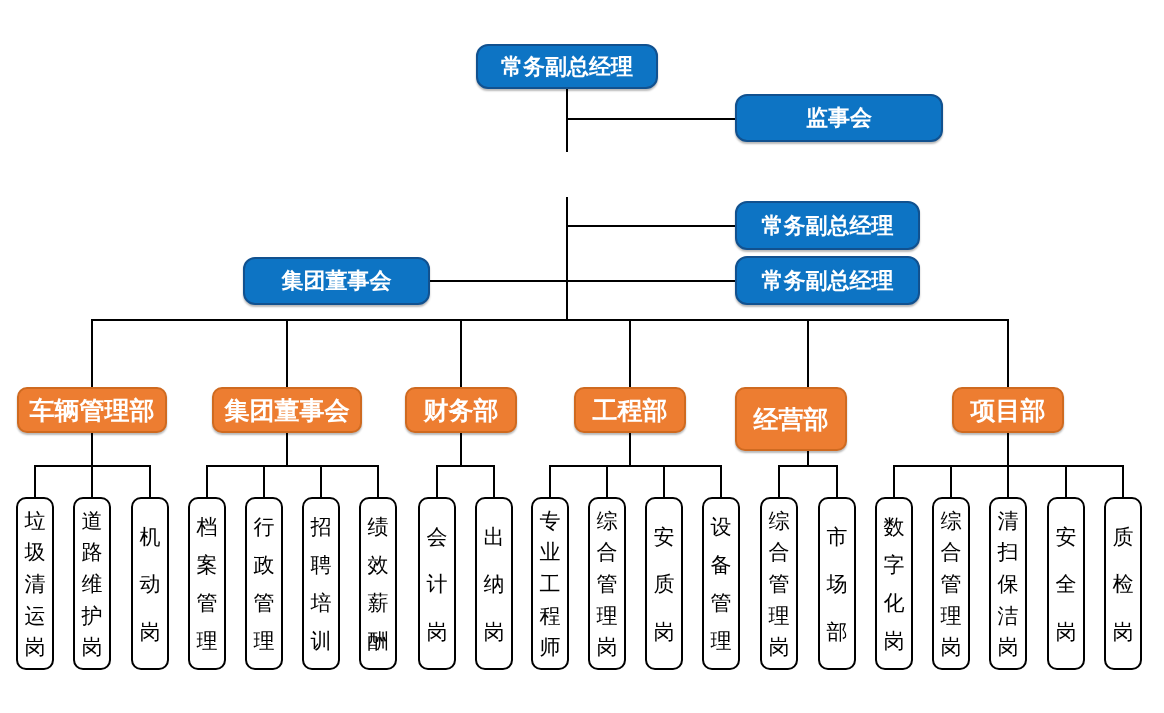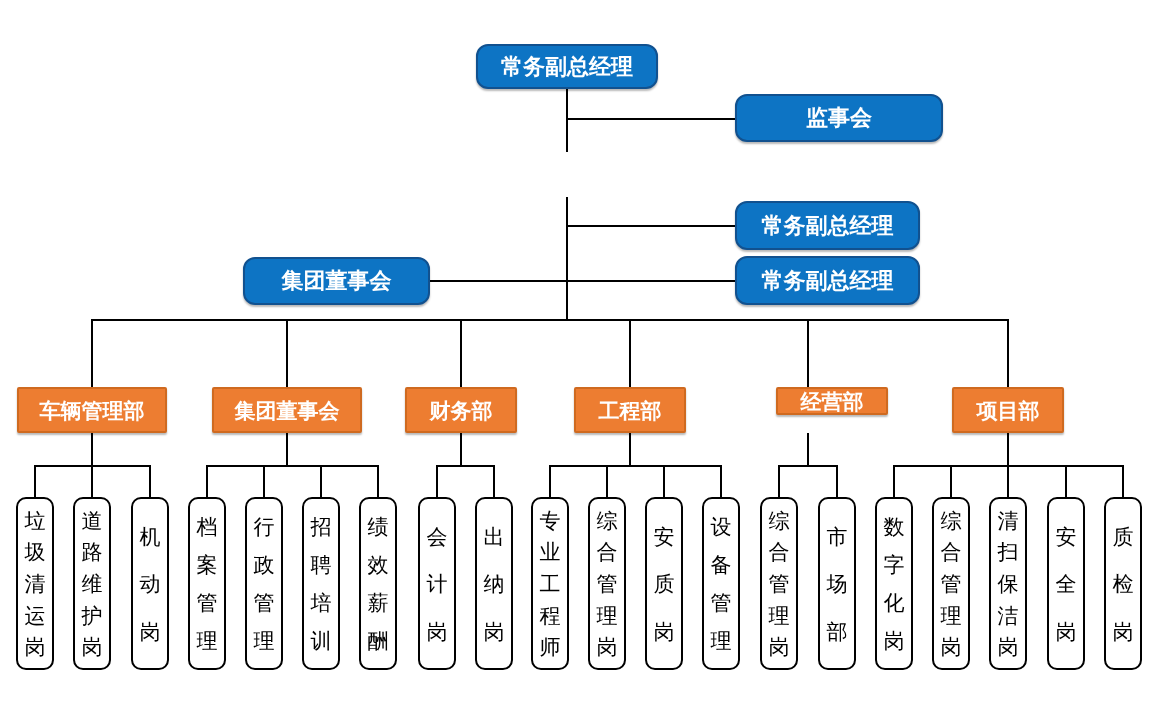--- a/index.html
+++ b/index.html
@@ -13,23 +13,23 @@
   .blue{
     background:var(--blue,#0d74c4);
     border:2px solid var(--blueBorder,#11518f);
     border-radius:12px;
     box-shadow:0 2px 2px rgba(0,0,0,.28);
     font-size:22px;font-weight:700;
   }
   .orange{
     background:var(--orange,#ED7D31);
     border:2px solid var(--orangeBorder,#cf6a20);
-    border-radius:2px;
+    border-radius:10px;
     box-shadow:0 2px 2px rgba(0,0,0,.28);
-    font-size:21px;font-weight:700;
+    font-size:25px;font-weight:700;
   }
   .vbox{
     position:absolute;width:38px;height:173px;top:497px;
     background:#fff;border:2px solid #000;border-radius:10px;
     box-sizing:border-box;
   }
   .vtext{
     display:flex;flex-direction:column;align-items:center;justify-content:space-evenly;
     width:100%;height:100%;font-size:21px;color:#000;font-weight:500;line-height:1;
   }
@@ -96,21 +96,21 @@
   <div class="box blue" style="left:476px;top:44px;width:182px;height:45px">常务副总经理</div>
   <div class="box blue" style="left:735px;top:94px;width:208px;height:48px">监事会</div>
   <div class="box blue" style="left:735px;top:201px;width:185px;height:49px">常务副总经理</div>
   <div class="box blue" style="left:735px;top:256px;width:185px;height:49px">常务副总经理</div>
   <div class="box blue" style="left:243px;top:257px;width:187px;height:48px">集团董事会</div>
 
   <div class="box orange" style="left:17px;top:387px;width:150px;height:46px">车辆管理部</div>
   <div class="box orange" style="left:212px;top:387px;width:150px;height:46px">集团董事会</div>
   <div class="box orange" style="left:405px;top:387px;width:112px;height:46px">财务部</div>
   <div class="box orange" style="left:574px;top:387px;width:112px;height:46px">工程部</div>
-  <div class="box orange" style="left:776px;top:387px;width:112px;height:28px">经营部</div>
+  <div class="box orange" style="left:735px;top:387px;width:112px;height:64px">经营部</div>
   <div class="box orange" style="left:952px;top:387px;width:112px;height:46px">项目部</div>
 
   <div class="vbox" style="left:16px">
     <div class="vtext">
         <span>垃</span>
         <span>圾</span>
         <span>清</span>
         <span>运</span>
         <span>岗</span>
       </div>

